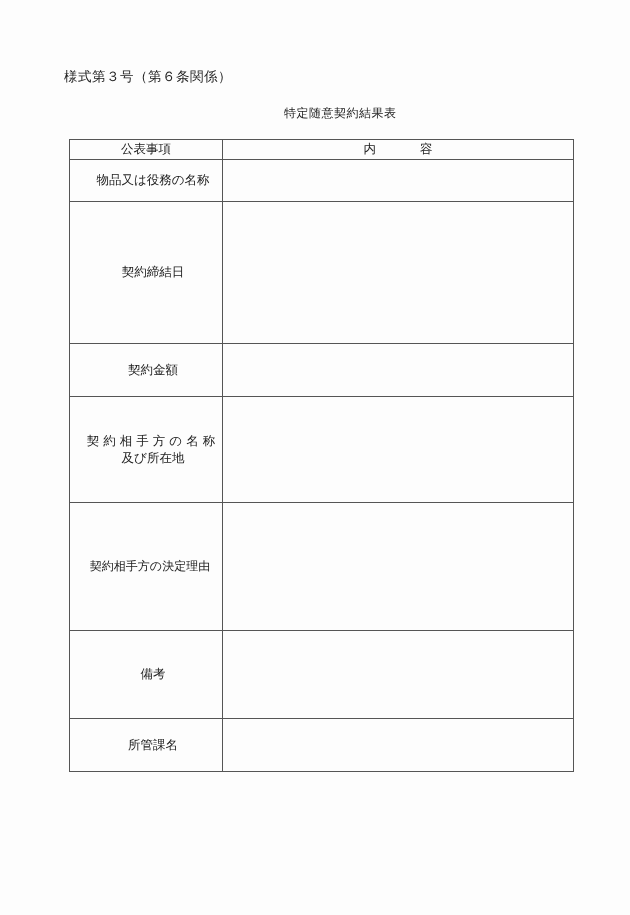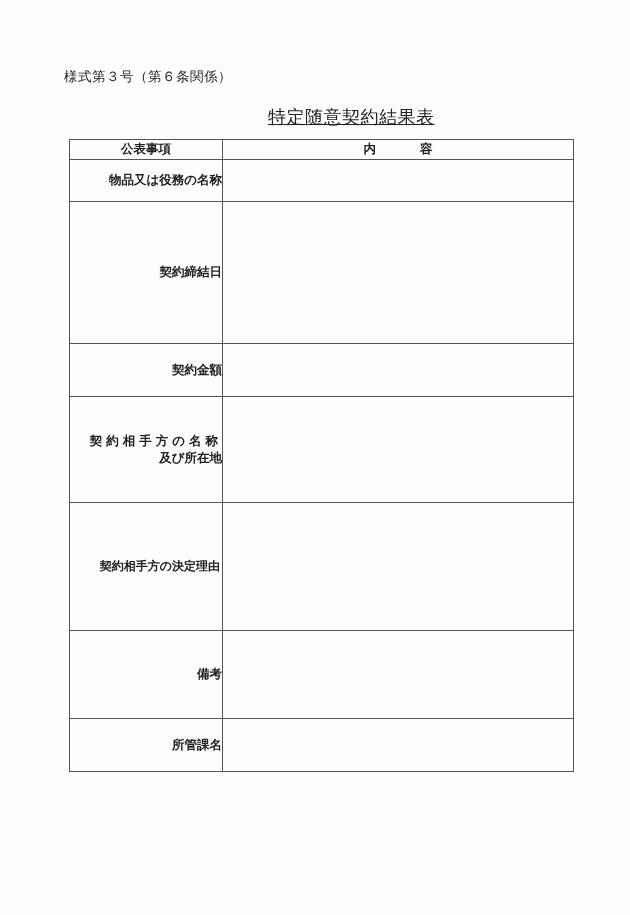--- a/index.html
+++ b/index.html
@@ -1,24 +1,24 @@
 <!DOCTYPE html>
 <html><head>
   <meta charset="utf-8">
   <style>
     html, body { margin:0; padding:0; }
     body { width:630px; height:915px; background:#fdfdfd; position:relative; overflow:hidden;
       font-family:"DejaVu Serif", "Liberation Serif", serif; color:#222; }
     .form-no { position:absolute; left:64px; top:68px; font-size:13.5px; letter-spacing:0.5px; }
-    .doc-title { position:absolute; left:268px; top:105px; font-size:18px; letter-spacing:0.5px;text-decoration:underline; }
+    .doc-title { position:absolute; left:284px; top:105px; font-size:12px; letter-spacing:0.5px; }
     table { position:absolute; left:69px; top:139px; width:505px; border-collapse:collapse; table-layout:fixed; }
-    td, th { border:1px solid #555; font-weight:bold; font-size:12.5px; padding:0;margin-top:18px; }
+    td, th { border:1px solid #555; font-weight:normal; font-size:12.5px; padding:0;margin-top:18px; }
     th { height:19px; text-align:center; }
     th.c1 { width:152px; }
-    td.label { padding-left:14px; vertical-align:middle; text-align:right; }
+    td.label { padding-left:14px; vertical-align:middle; text-align:center; }
     td.label.tight { padding-left:8px; padding-right:2px; letter-spacing:0; }
     .sp { display:inline-block; width:44px; }
   </style>
 </head>
 <body>
 
 <div class="form-no">様式第３号（第６条関係）</div>
 <div class="doc-title">特定随意契約結果表</div>
 
 <table>

